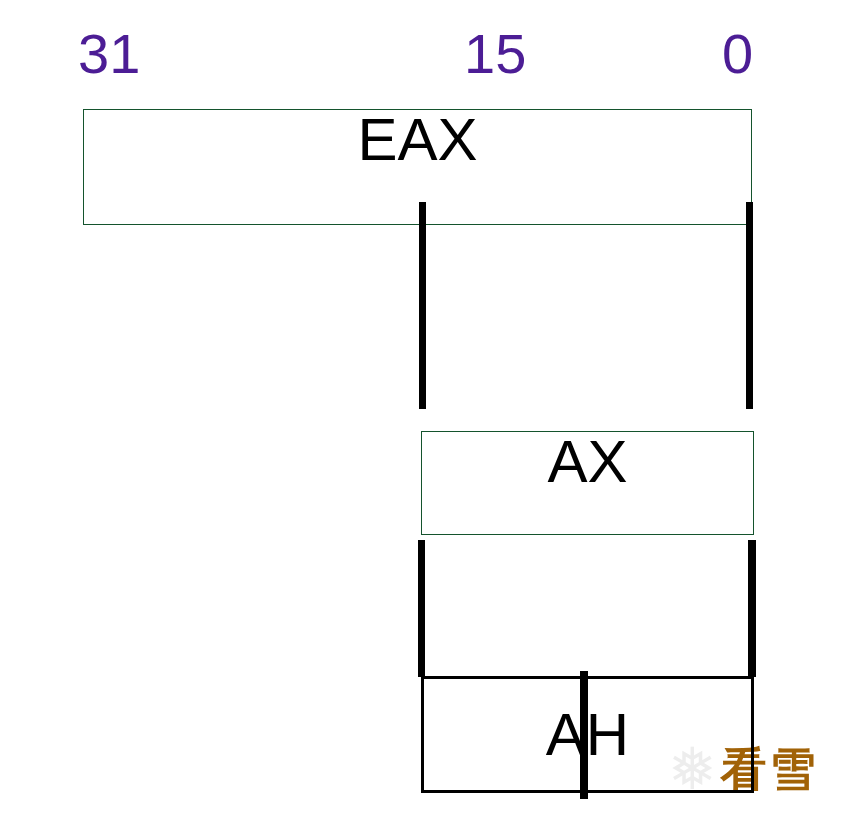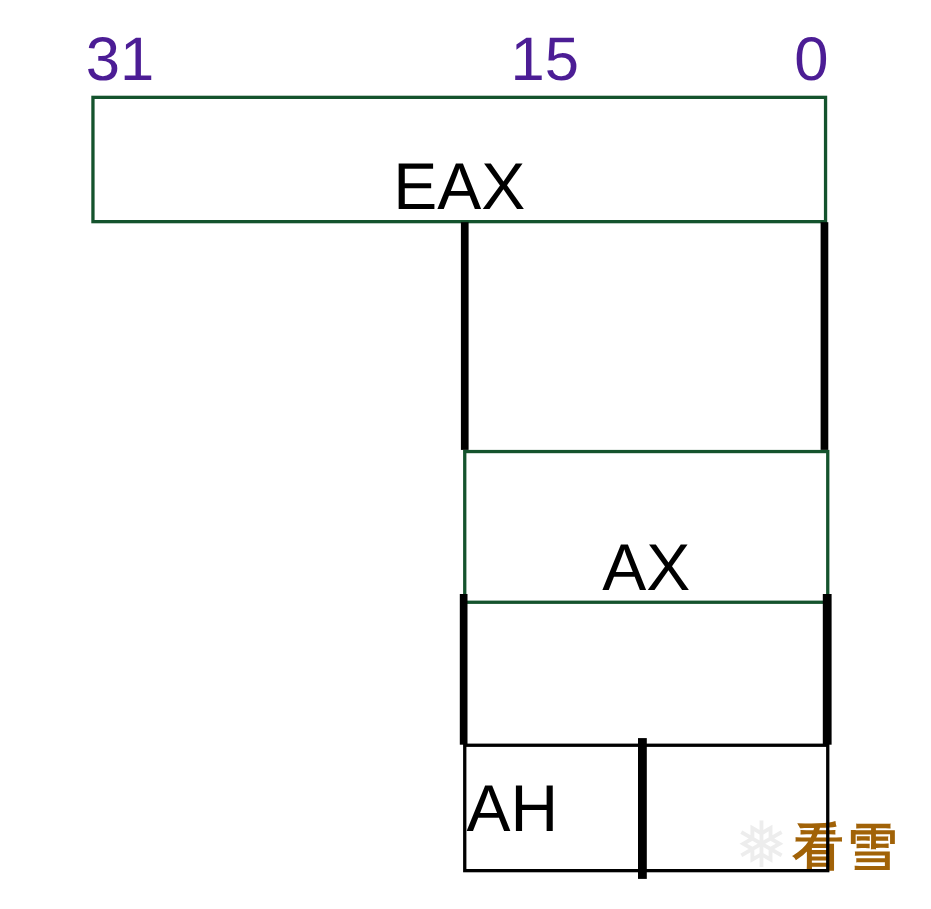--- a/index.html
+++ b/index.html
@@ -20,47 +20,48 @@
     line-height: 1;
     color: #4c1d95;
   }
   #bit31 { left: 78px;  top: 26px; }
   #bit15 { left: 416px; top: 26px; margin-left: 48px; }
   #bit0  { left: 722px; top: 26px; }
 
   
   .reg-box {
     position: absolute;
-    border: 3px solid #14532d;
+    border: 1px solid #14532d;
     background: transparent;
     display: flex;
-    align-items: flex-end;
+    align-items: flex-start;
     justify-content: center;
     box-sizing: border-box;
+    margin-top: 22px;
   }
   .reg-label {
     font-size: 60px;
     line-height: 1;
     color: #000000;
   }
   #eax-box { left: 83px;  top: 87px;  width: 669px; height: 116px; }
-  #ax-box  { left: 421px; top: 409px; width: 333px; height: 140px; }
+  #ax-box  { left: 421px; top: 409px; width: 333px; height: 104px; }
   #ahal-box{
     left: 421px; top: 676px; width: 333px; height: 117px;
     border: 3px solid #000000;
     position: absolute;
     display: flex;
     box-sizing: border-box;
     background: transparent;
   }
   .ahal-cell {
     flex: 1 1 0;
     display: flex;
     align-items: center;
-    justify-content: flex-start;
+    justify-content: center;
   }
 
   
   .vline {
     position: absolute;
     background: #000000;
   }
   #conn-eax-ax-left  { left: 419px; top: 202px; width: 7px; height: 207px; }
   #conn-eax-ax-right { left: 746px; top: 202px; width: 7px; height: 207px; }
   #conn-ax-ahal-left { left: 418px; top: 540px; width: 7px; height: 137px; }

